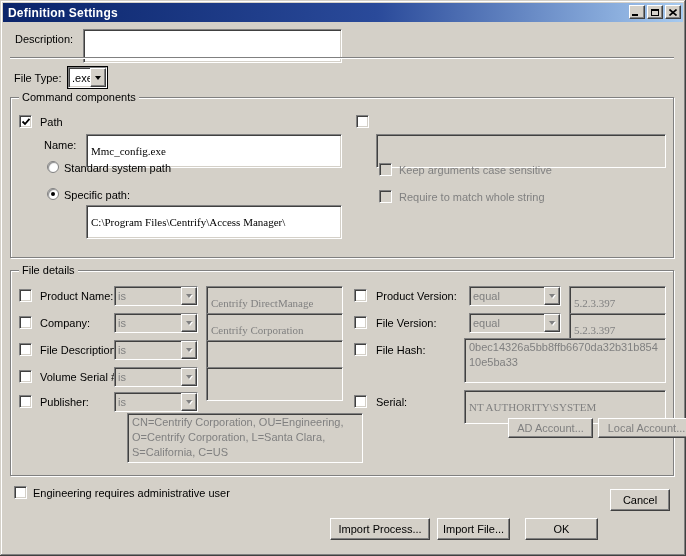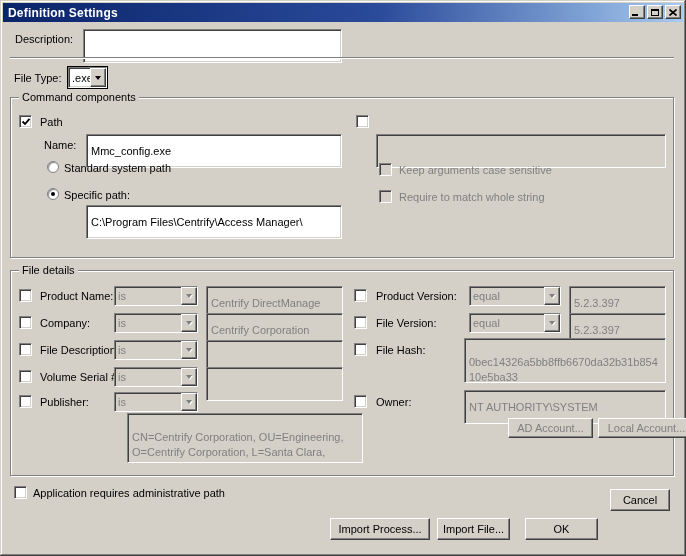--- a/index.html
+++ b/index.html
@@ -33,24 +33,24 @@
   
   .lbl { position:absolute; white-space:nowrap; line-height:13px; }
   .lbl.dis { color:#808080; }
 
   .sunken {
     border:1px solid; border-color:#808080 #FFFFFF #FFFFFF #808080;
     box-shadow: inset 1px 1px 0 #404040, inset -1px -1px 0 #D4D0C8;
   }
   .field {
     position:absolute; background:#fff; color:#000;
-    font-family:Liberation Sans, sans-serif; font-size:11px; padding:16px 4px; outline:none;
+    font-family:Liberation Serif, serif; font-size:11px; padding:16px 4px; outline:none;
   }
   .field.dis { background:#D4D0C8; color:#808080; }
-  .mline { position:absolute; background:#D4D0C8; color:#808080; padding:16px 4px; line-height:15px; overflow:hidden; }
+  .mline { position:absolute; background:#D4D0C8; color:#808080; padding:1px 4px; line-height:15px; overflow:hidden; }
   .mline.hash { word-break:break-all; }
 
   .checkbox {
     position:absolute; width:13px; height:13px; background:#fff;
     border:1px solid; border-color:#808080 #FFFFFF #FFFFFF #808080;
     box-shadow: inset 1px 1px 0 #404040, inset -1px -1px 0 #D4D0C8;
   }
   .checkbox.dis { background:#D4D0C8; }
   .checkbox svg { position:absolute; left:1px; top:1px; }
 
@@ -230,28 +230,28 @@
           <div class="arrow"></div>
         </div>
     </div>
     <input class="field sunken dis" style="left: 558px; top: 42px; width: 97px; height: 20px;" value="5.2.3.397">
 
     <div class="checkbox" style="left:343px; top:72px;"></div>
     <div class="lbl" style="left:365px; top:73px;">File Hash:</div>
     <div class="mline hash sunken" style="left:453px; top:67px; width:202px; height:45px;">0bec14326a5bb8ffb6670da32b31b85410e5ba33</div>
 
     <div class="checkbox" style="left:343px; top:124px;"></div>
-    <div class="lbl" style="left:365px; top:125px;">Owner:</div>
+    <div class="lbl" style="left:365px; top:125px;">Serial:</div>
     <input class="field sunken dis" style="left: 453px; top: 119px; width: 202px; height: 19px;" value="NT AUTHORITY\SYSTEM">
 
     <div class="btn dis" style="left:468px; top:147px; width:85px; height:20px;">AD Account...</div>
     <div class="btn dis" style="left:558px; top:147px; width:97px; height:20px;">Local Account...</div>
   </div>
 
   <div class="checkbox" style="left:14px; top:486px;"></div>
-  <div class="lbl" style="left:33px; top:487px;">Application requires administrative path</div>
+  <div class="lbl" style="left:33px; top:487px;">Engineering requires administrative user</div>
 
   <div class="btn" style="left:330px; top:518px; width:100px; height:22px;">Import Process...</div>
   <div class="btn" style="left:437px; top:518px; width:73px; height:22px;">Import File...</div>
   <div class="btn" style="left:525px; top:518px; width:73px; height:22px;">OK</div>
   <div class="btn" style="left:610px; top:489px; width:60px; height:22px;">Cancel</div>
 
 </div>
 
 </body></html>

